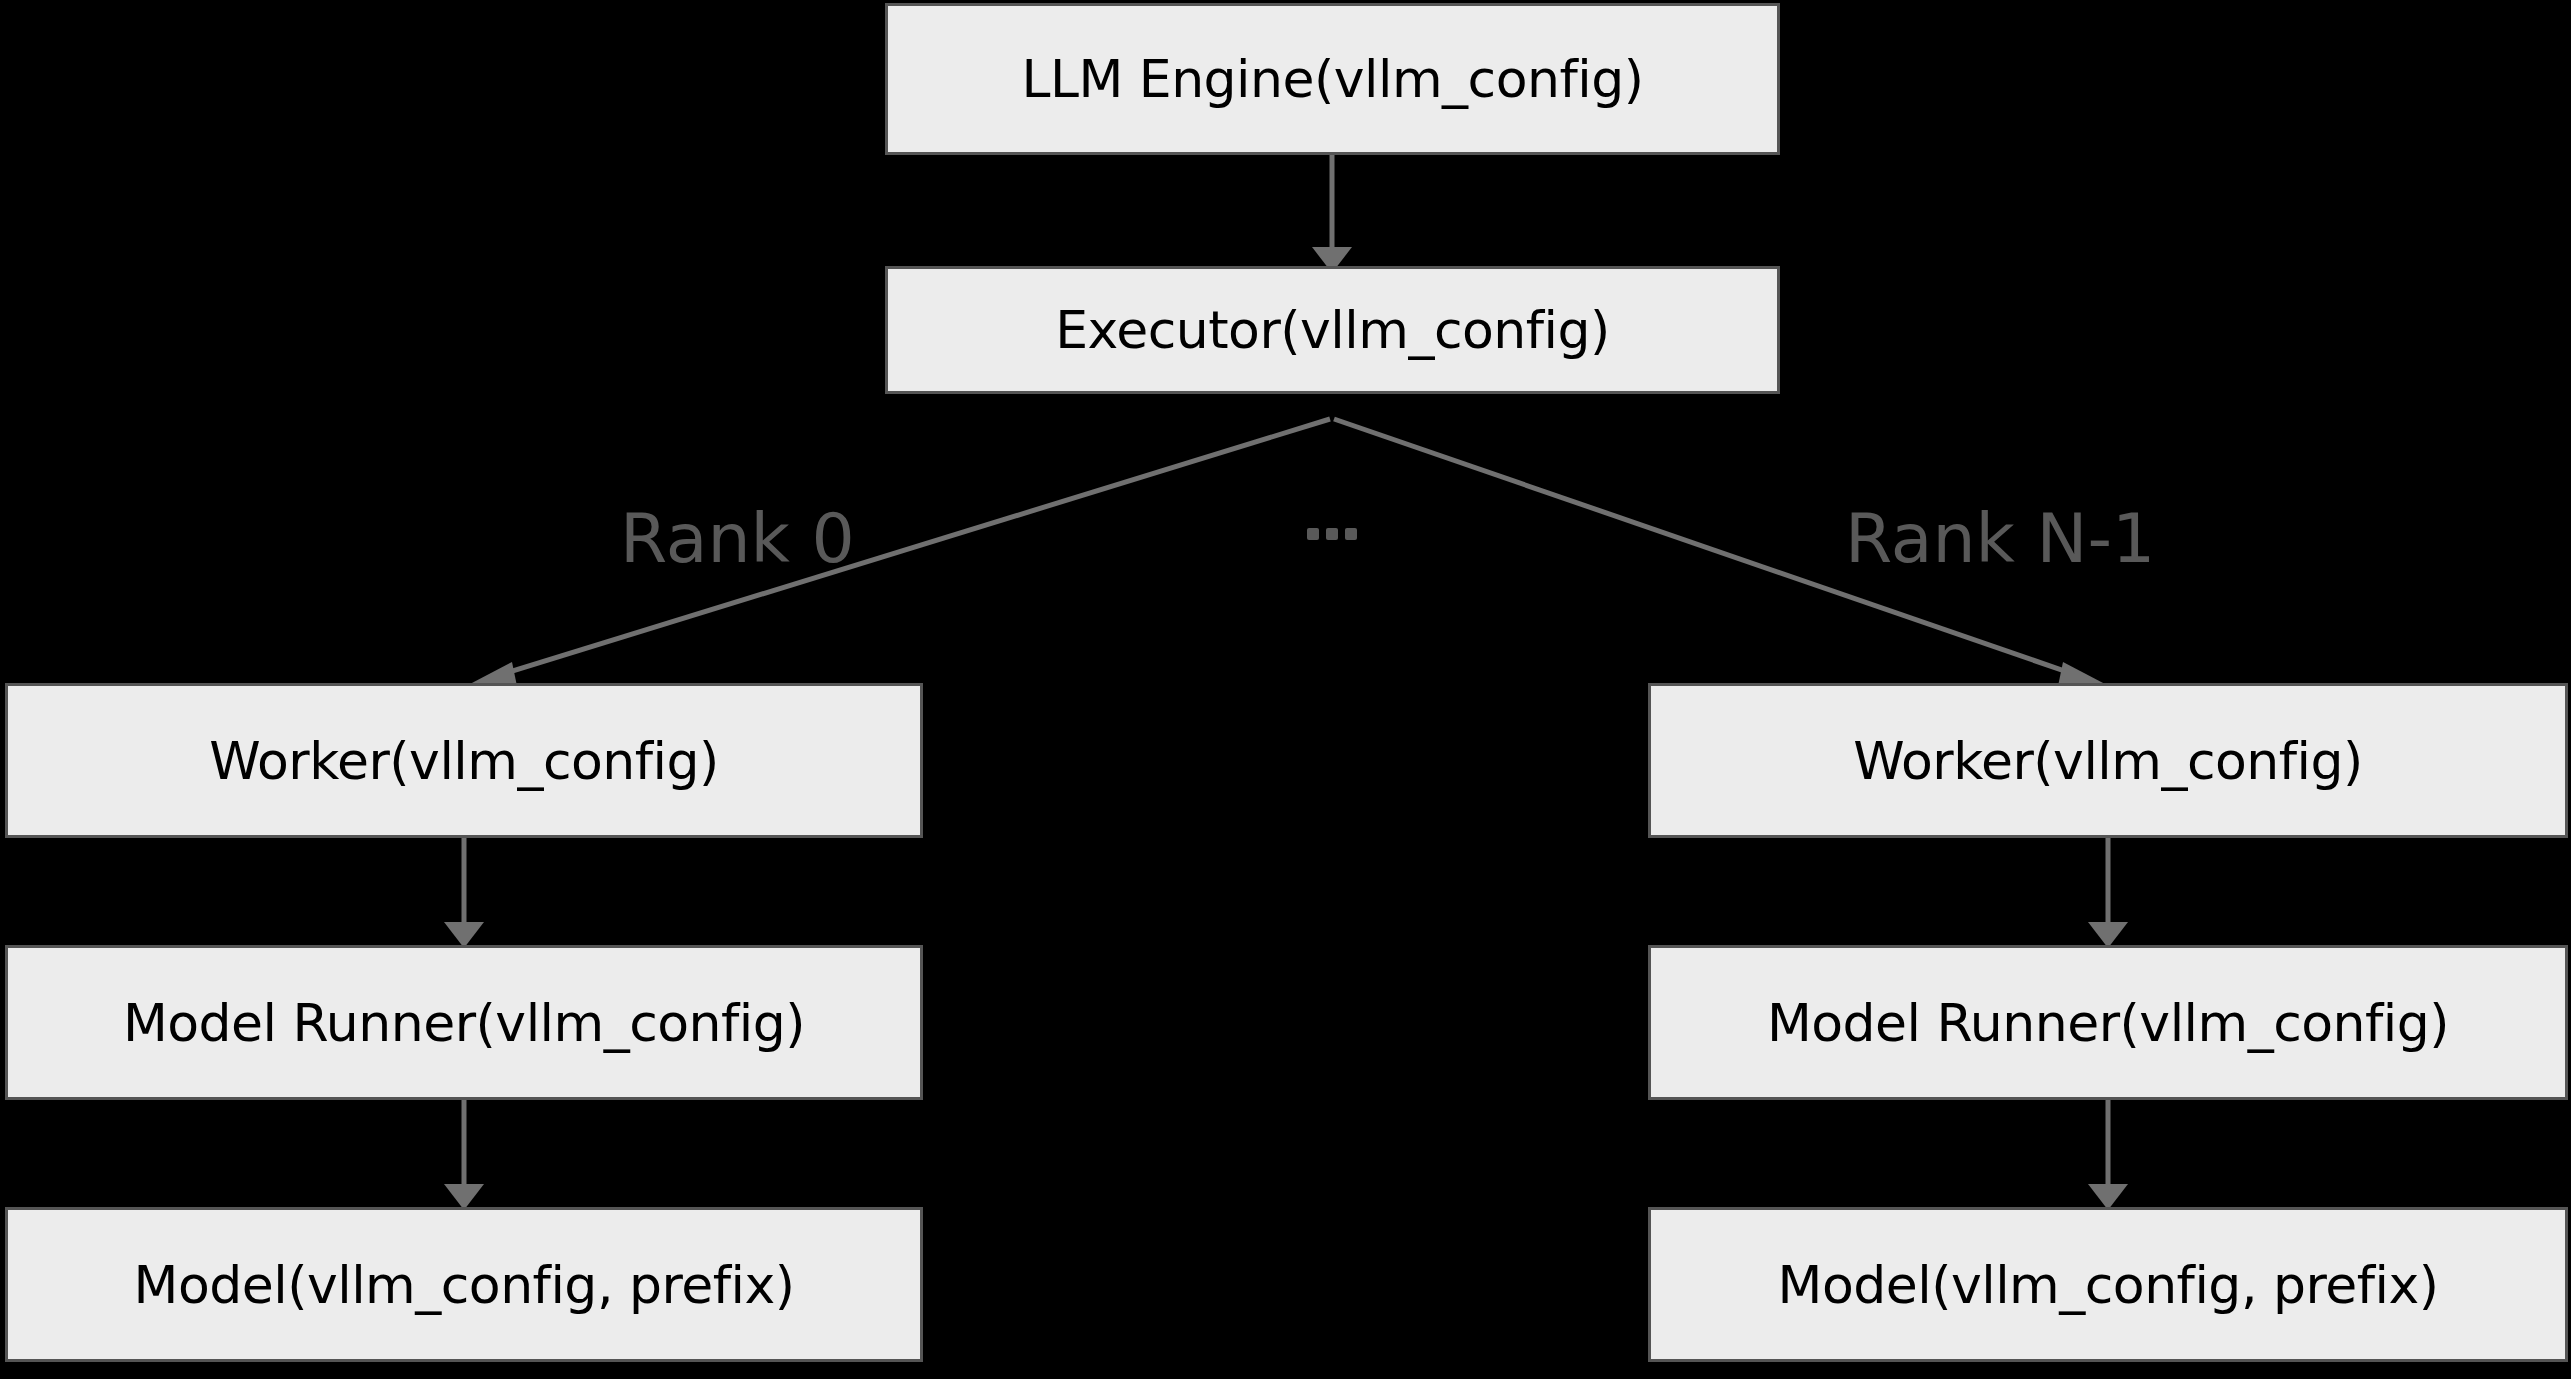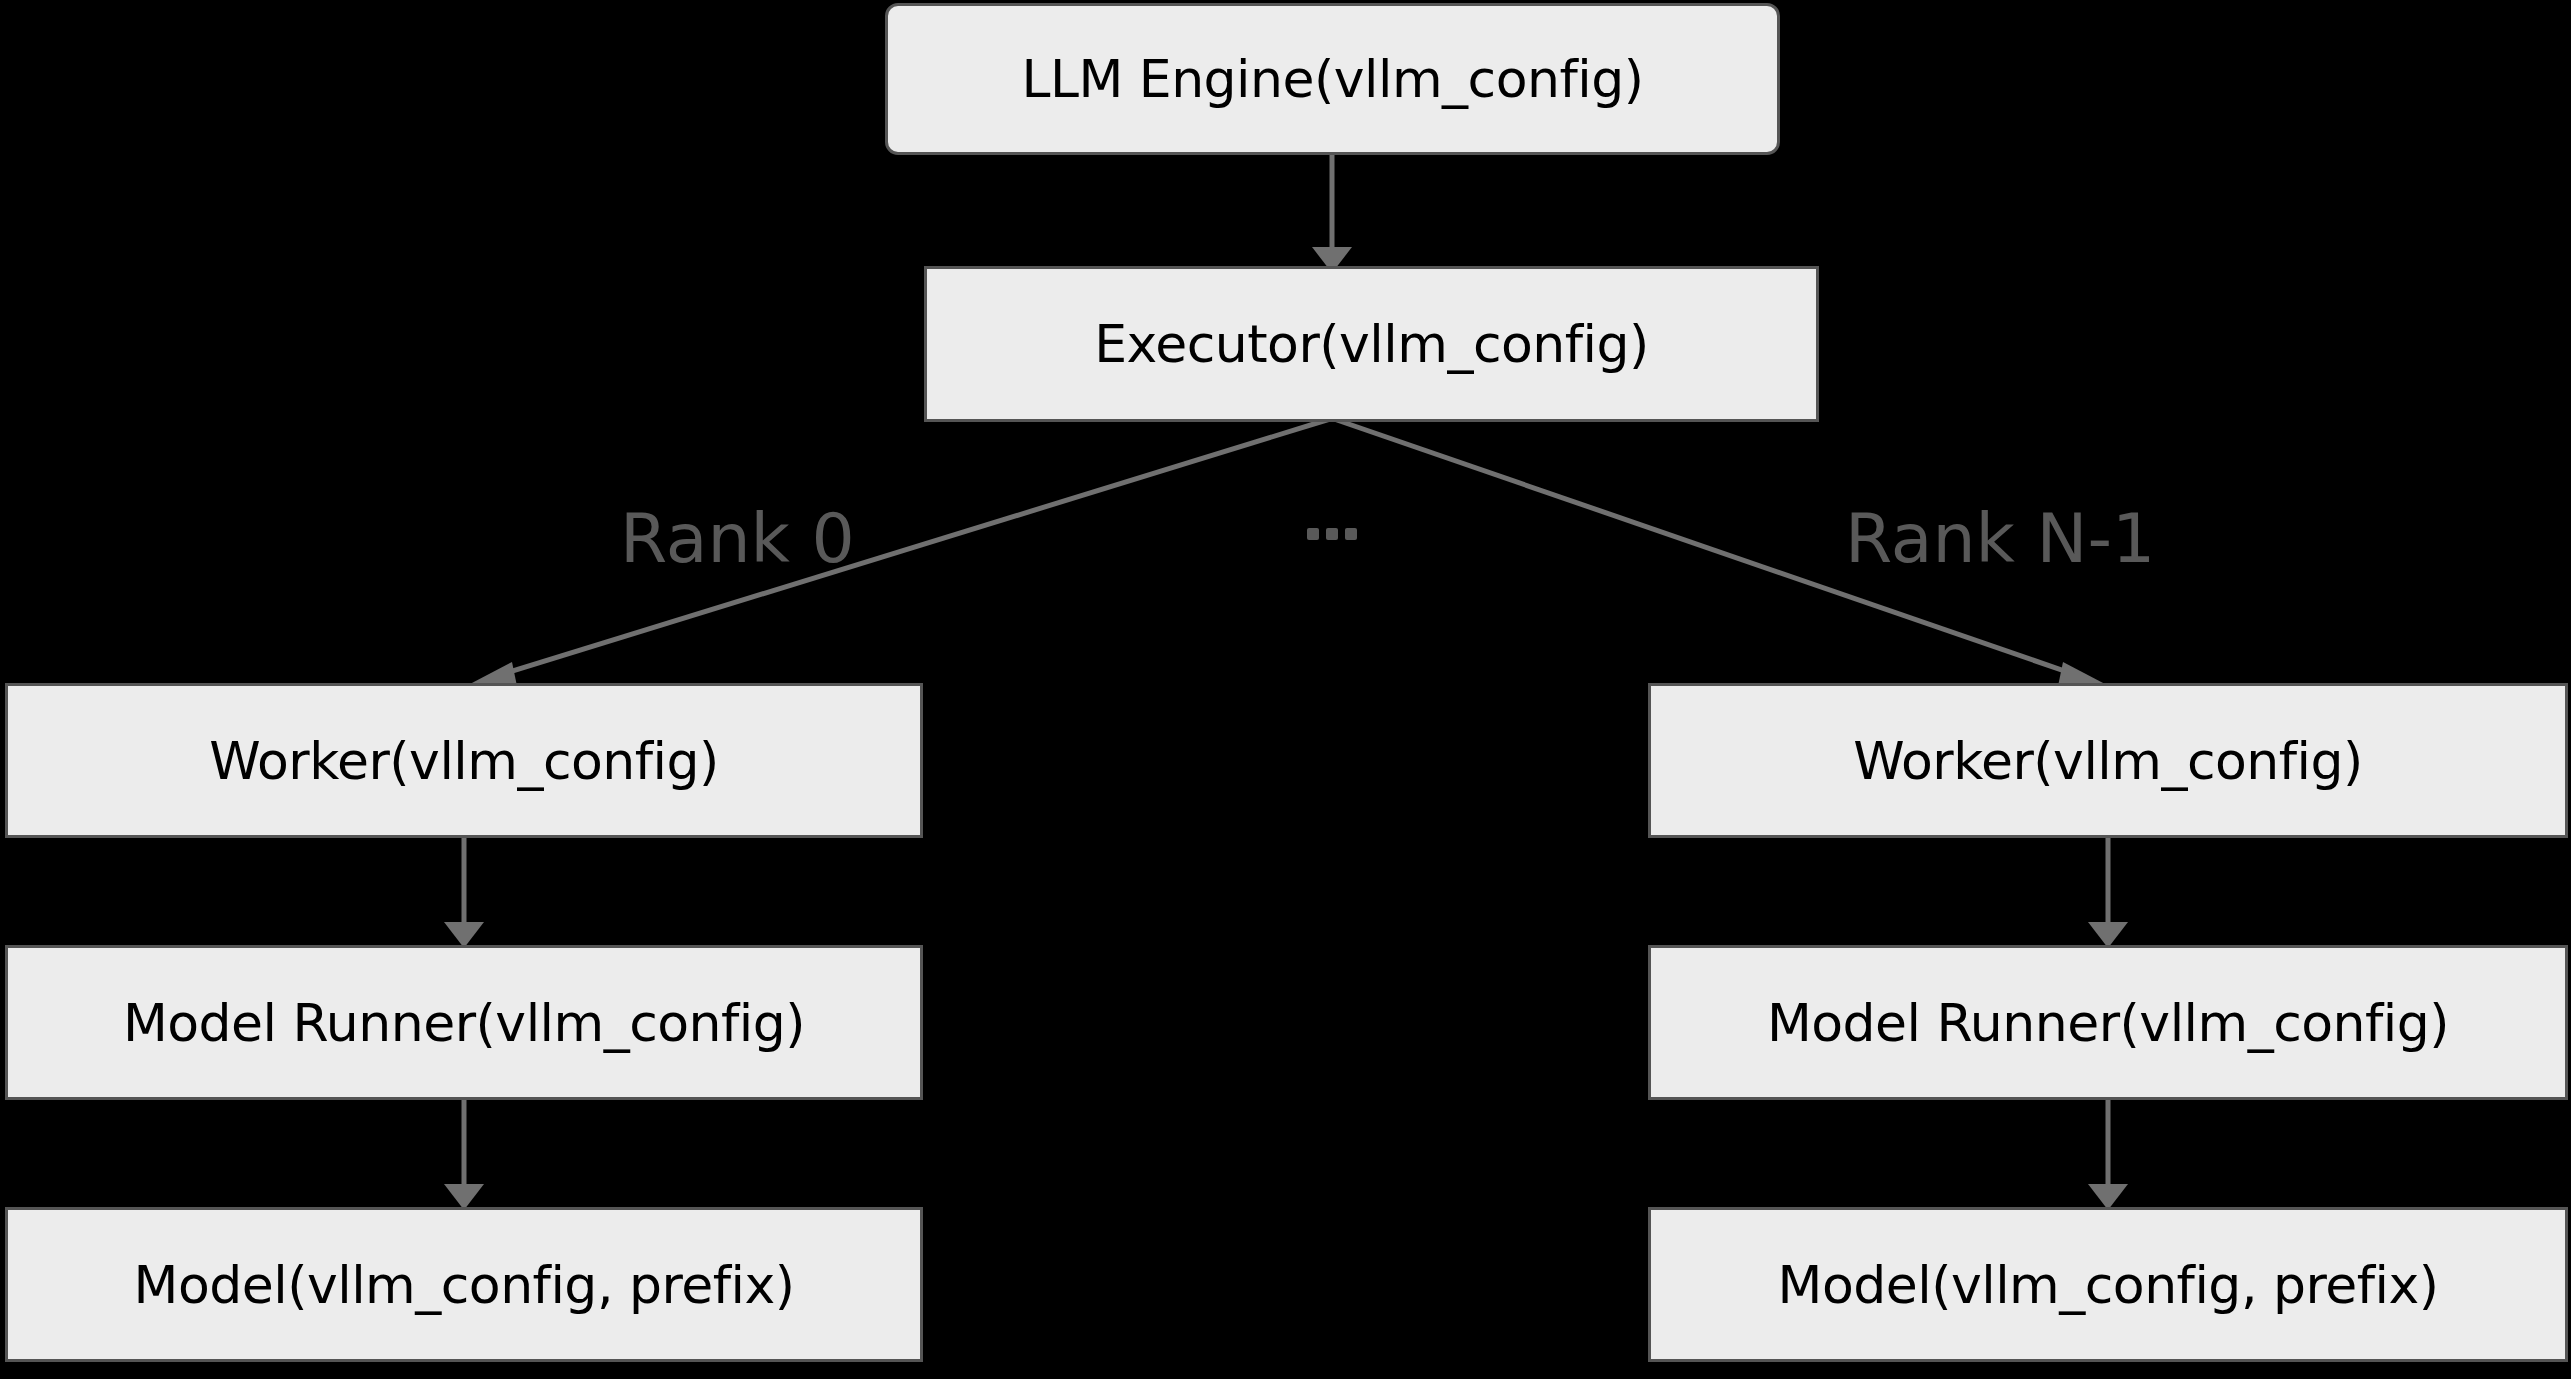--- a/index.html
+++ b/index.html
@@ -65,22 +65,22 @@
   }
   .ellipsis-mark i {
     display: block;
     width: 12px;
     height: 12px;
     background: #595959;
     border-radius: 2px;
   }
 
   
-  #node-engine        { left: 885px;  top: 3px;    width: 895px; height: 152px; border-radius: 13px; }
-  #node-executor      { left: 924px;  top: 266px;  width: 895px; height: 156px; }
+  #node-engine        { left: 885px;  top: 3px;    width: 895px; height: 152px; }
+  #node-executor      { left: 885px;  top: 266px;  width: 895px; height: 128px; }
   #node-worker-0      { left: 5px;    top: 683px;  width: 918px; height: 155px; }
   #node-runner-0      { left: 5px;    top: 945px;  width: 918px; height: 155px; }
   #node-model-0       { left: 5px;    top: 1207px; width: 918px; height: 155px; }
   #node-worker-n      { left: 1648px; top: 683px;  width: 920px; height: 155px; }
   #node-runner-n      { left: 1648px; top: 945px;  width: 920px; height: 155px; }
   #node-model-n       { left: 1648px; top: 1207px; width: 920px; height: 155px; }
 
   
   #label-rank-0   { left: 620px;  top: 505px; }
   #label-rank-n   { left: 1845px; top: 505px; text-align: right; }

